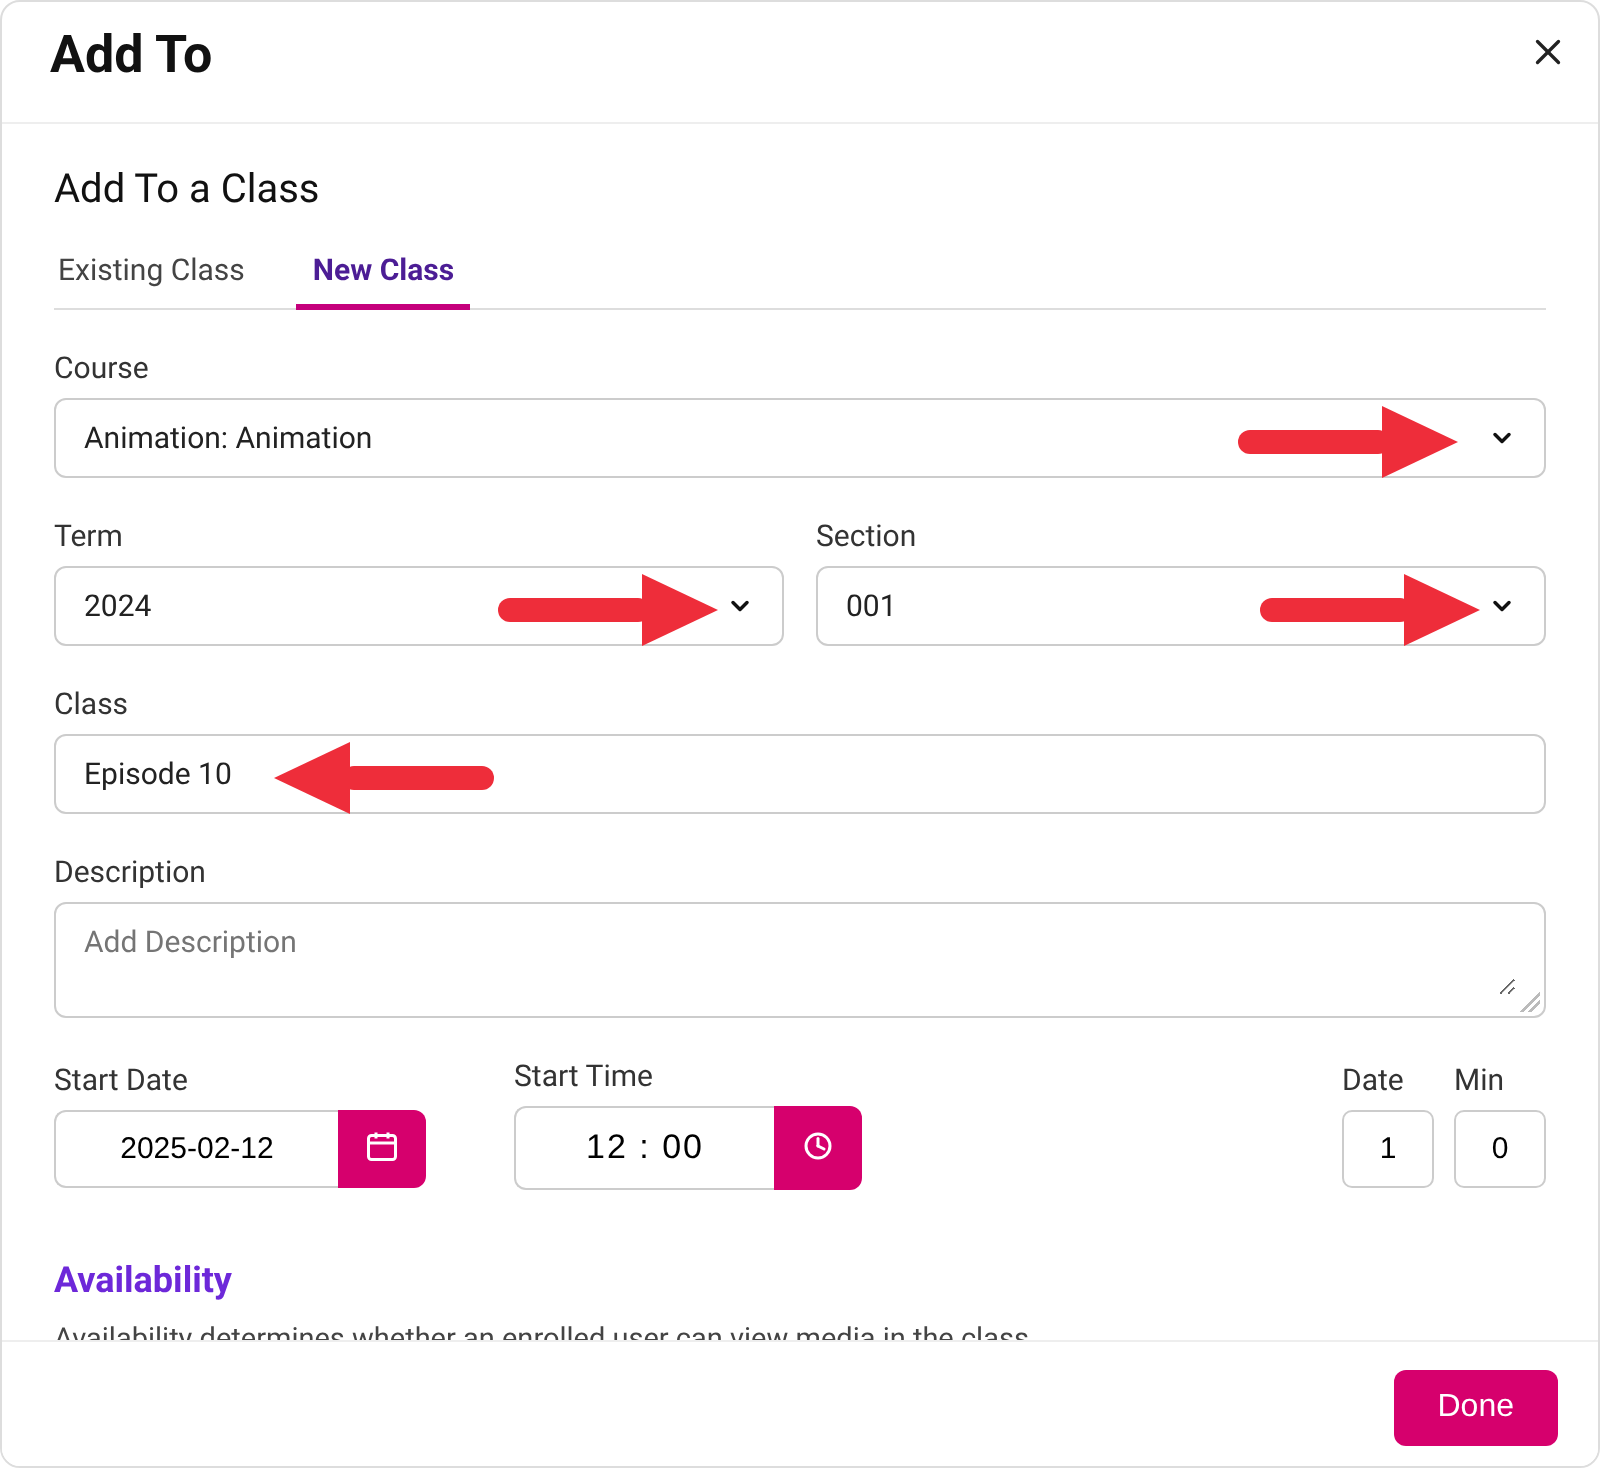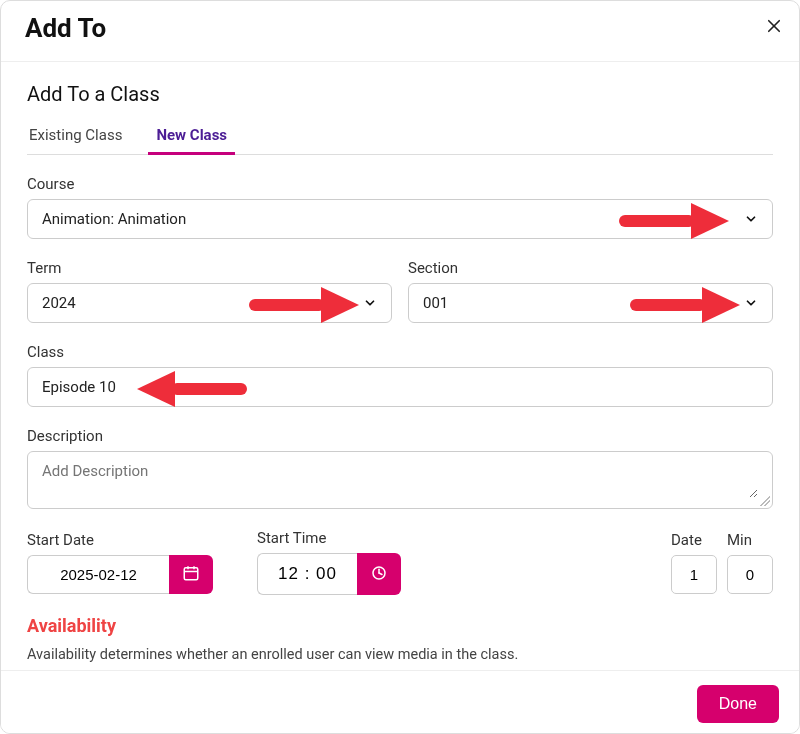--- a/index.html
+++ b/index.html
@@ -145,42 +145,42 @@
     justify-content: center;
     cursor: pointer;
   }
   .icon-btn svg { width: 18px; height: 18px; fill: #fff; stroke: #fff; }
   .time-input {
     border: 1px solid #ccc;
     border-right: none;
     border-radius: 6px 0 0 6px;
     padding: 10px 14px;
     font-size: 17px;
-    width: 100px;
+    width: 130px;
     text-align: center;
     background: #fff;
     letter-spacing: 1px;
   }
   .small-input {
     border: 1px solid #ccc;
     border-radius: 5px;
     width: 46px;
     padding: 10px 0;
     text-align: center;
     font-size: 15px;
     background: #fff;
   }
   .dur-wrap { display: flex; gap: 10px; }
   .dur-col { display: flex; flex-direction: column; }
   .section-sub {
     font-size: 18px;
     font-weight: 700;
-    margin-top: 20px;
+    margin-top: 35px;
     margin-bottom: 10px;
-    color: #ef4444;
+    color: #6d28d9;
   }
   .desc-text {
     font-size: 14.5px;
     color: #444;
   }
   .modal-footer {
     border-top: 1px solid #eee;
     padding: 14px 20px;
     display: flex;
     justify-content: flex-end;

